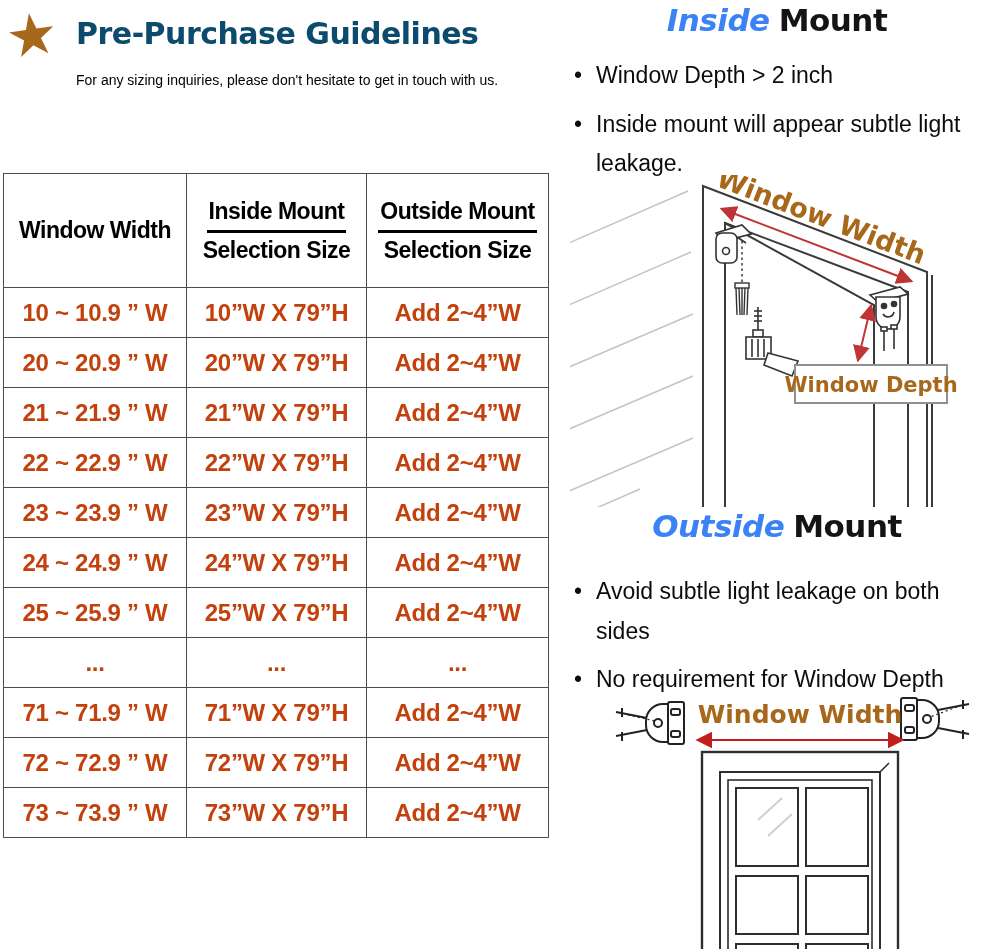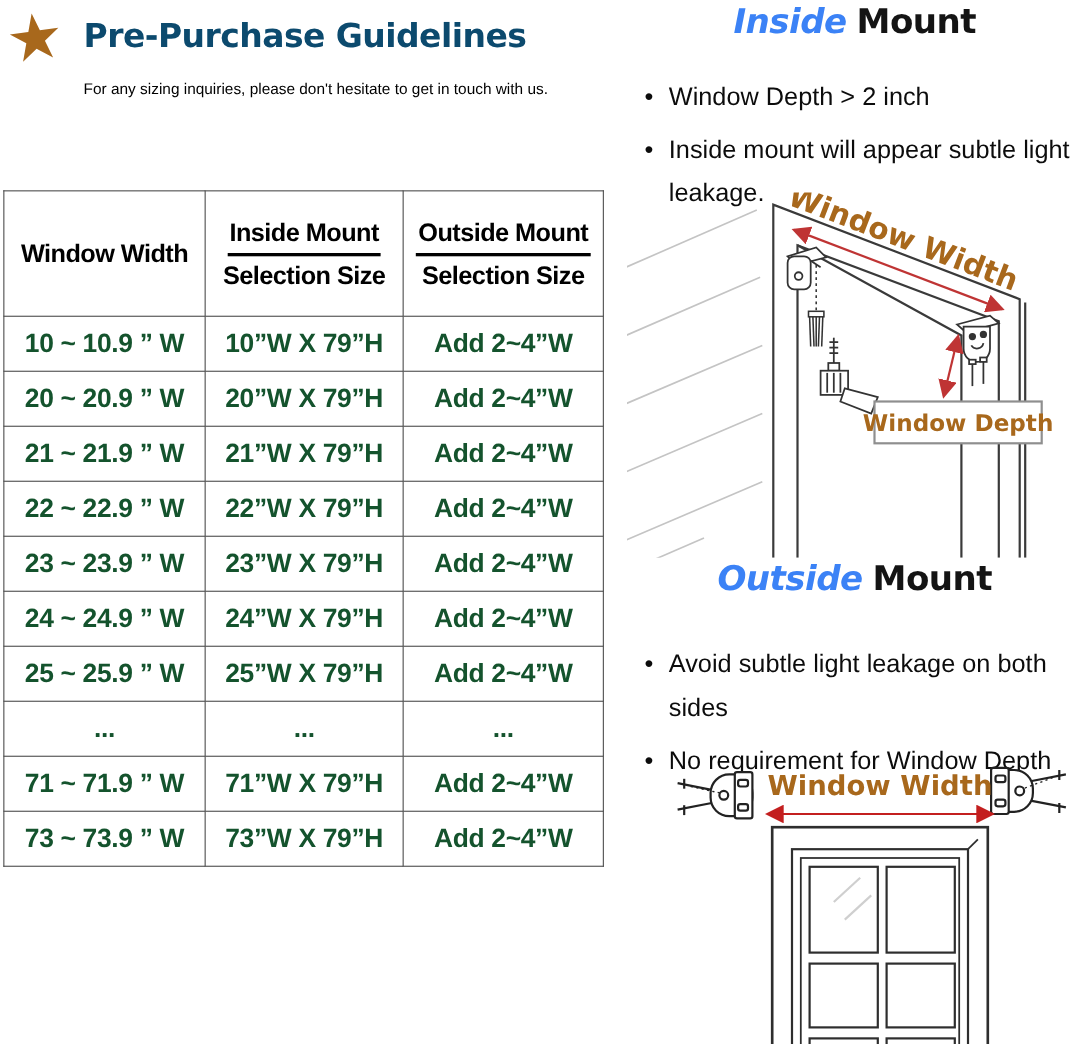--- a/index.html
+++ b/index.html
@@ -31,34 +31,34 @@
   table.sizing col.c3{width:182px}
   table.sizing th,table.sizing td{
     border:1.5px solid #4d4d4d;text-align:center;vertical-align:middle;
     padding:0;overflow:hidden;white-space:nowrap;
   }
   table.sizing th{
     height:113px;font-size:23px;font-weight:bold;color:#000;letter-spacing:-0.5px;
     line-height:1.5;
   }
   table.sizing td{
-    height:49px;font-size:24px;font-weight:bold;color:#14532d;letter-spacing:-0.3px;
+    height:49px;font-size:24px;font-weight:bold;color:#c2410c;letter-spacing:-0.3px;
   }
   .underlined{border-bottom:3px solid #000;padding:0 2px 2px;display:inline-block;}
   
   .right-col{position:absolute;left:570px;top:0;width:414px;height:949px;}
   .mount-title{
     position:absolute;width:100%;text-align:center;
     font-family:"DejaVu Sans",sans-serif;font-weight:bold;font-size:31px;
     color:#141414;letter-spacing:-0.5px;
   }
   .mount-title .accent{color:#3b82f6;font-style:italic;}
   .mount-title .rest{margin-left:9px;}
   .bullets{
-    position:absolute;left:0;width:402px;margin:12px;padding:0;list-style:none;
+    position:absolute;left:0;width:402px;margin:0;padding:0;list-style:none;
     font-size:23px;color:#0c0c0c;
   }
   .bullets li{position:relative;padding-left:26px;margin-bottom:9px;line-height:1.72;}
   .bullets li::before{content:"\2022";position:absolute;left:4px;}
   .diagram{position:absolute;left:0;}
 </style>
 </head>
 <body>
 
 <span class="star">★</span>
@@ -135,20 +135,25 @@
         <td>...</td>
         <td>...</td>
       </tr>
 
       <tr>
         <td>71 ~ 71.9 ” W</td>
         <td>71”W X 79”H</td>
         <td>Add 2~4”W</td>
       </tr>
 
+      <tr>
+        <td>72 ~ 72.9 ” W</td>
+        <td>72”W X 79”H</td>
+        <td>Add 2~4”W</td>
+      </tr>
 
       <tr>
         <td>73 ~ 73.9 ” W</td>
         <td>73”W X 79”H</td>
         <td>Add 2~4”W</td>
       </tr>
 
 
     </tbody>
 </table>

